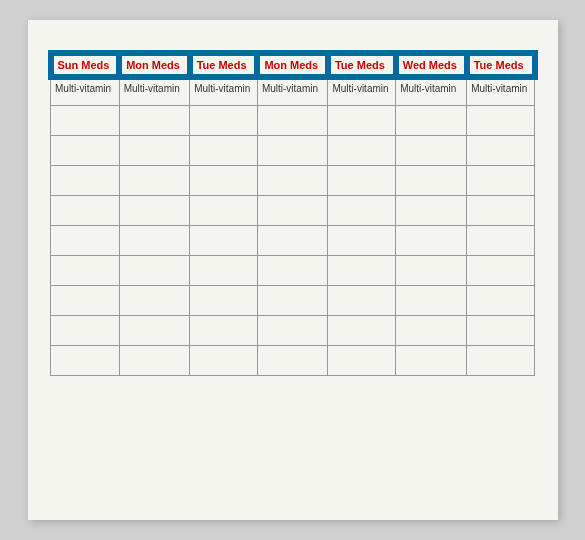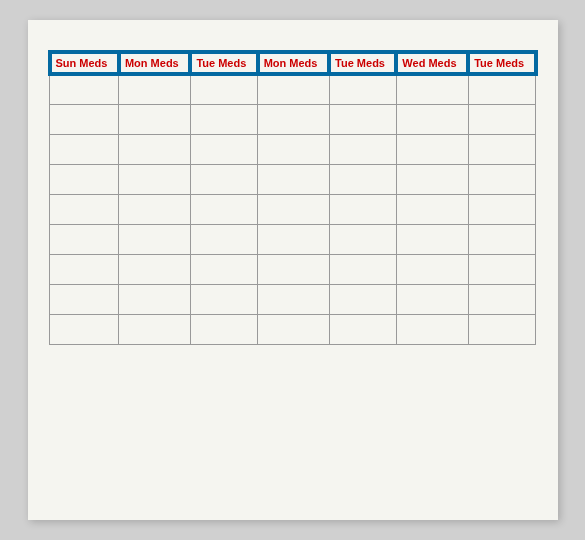--- a/index.html
+++ b/index.html
@@ -31,21 +31,21 @@
     table {
       width: 100%;
       border-collapse: collapse;
     }
     th {
       color: #cc0000;
       font-weight: bold;
       font-size: 11px;
       text-align: left;
       padding: 3px 4px;
-      border: 4px solid #0369a1;
+      border: 6px solid #0369a1;
       background: #f5f5f0;
       white-space: nowrap;
     }
     td {
       border: 1px solid #999;
       padding: 3px 4px;
       font-size: 10px;
       color: #333;
       vertical-align: top;
       height: 28px;
@@ -65,20 +65,29 @@
       <th>Sun Meds</th>
           <th>Mon Meds</th>
           <th>Tue Meds</th>
           <th>Mon Meds</th>
           <th>Tue Meds</th>
           <th>Wed Meds</th>
           <th>Tue Meds</th>
         </tr>
     </thead>
     <tbody id="table-body">
+        <tr>
+          <td>Multi-vitamin</td>
+          <td>Multi-vitamin</td>
+          <td>Multi-vitamin</td>
+          <td>Multi-vitamin</td>
+          <td>Multi-vitamin</td>
+          <td>Multi-vitamin</td>
+          <td>Multi-vitamin</td>
+        </tr>
         <tr class="empty-rows">
           <td></td>
           <td></td>
           <td></td>
           <td></td>
           <td></td>
           <td></td>
           <td></td>
         </tr>
         <tr class="empty-rows">

